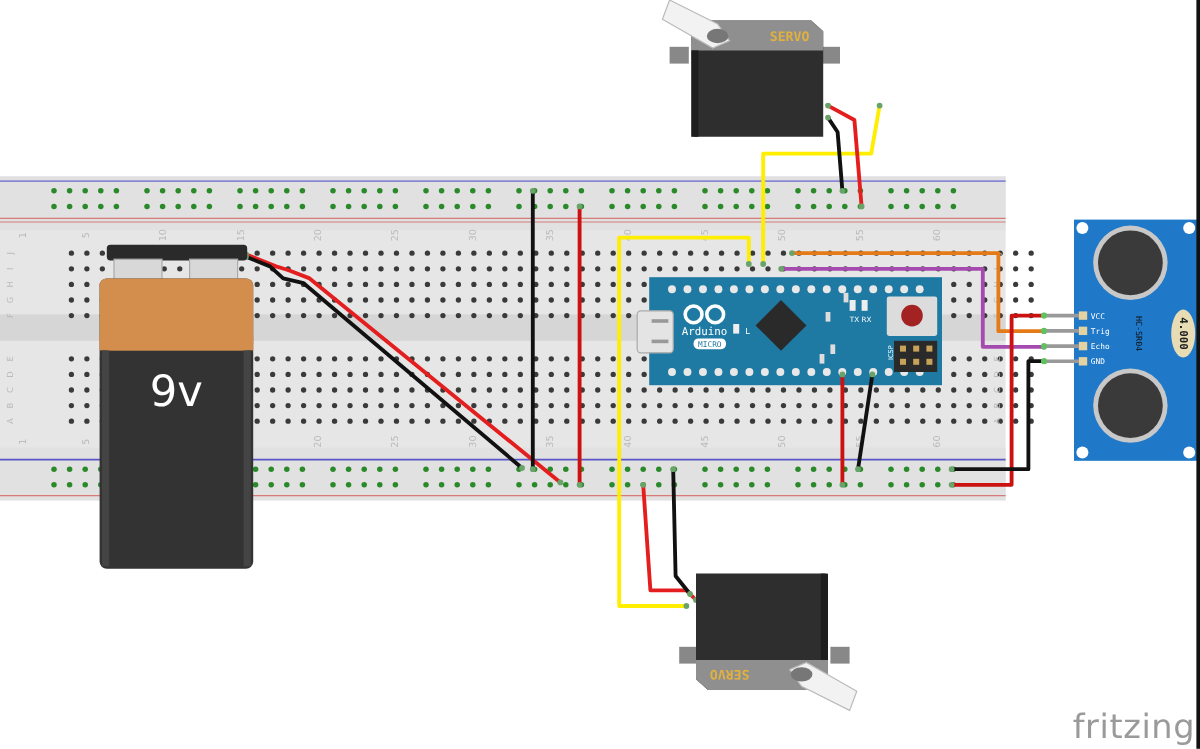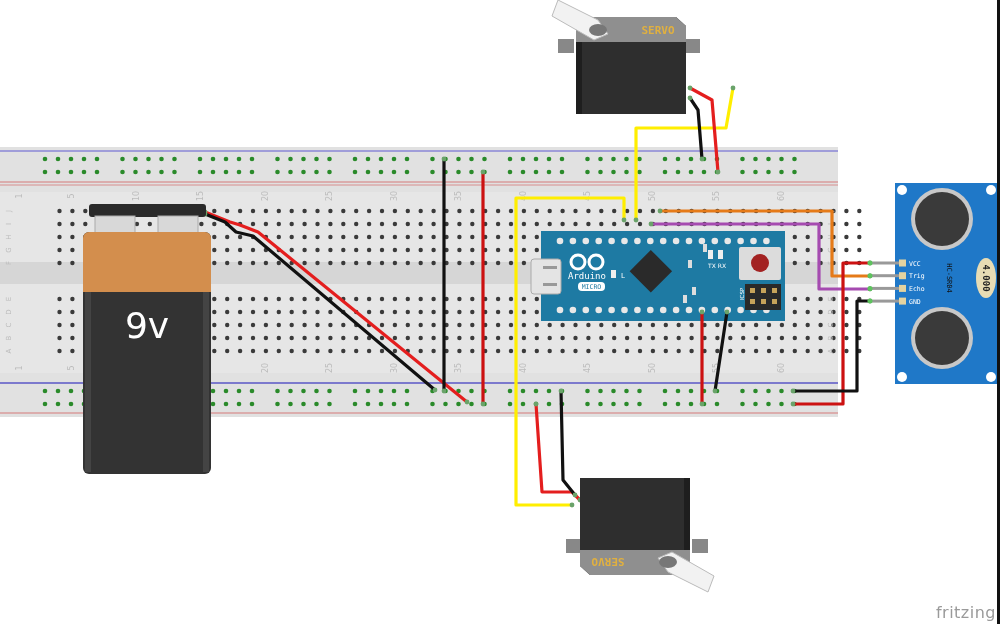--- a/index.html
+++ b/index.html
@@ -1,18 +1,18 @@
 <!DOCTYPE html>
 <html><head>
 <meta charset="utf-8">
 <style>
   html, body { margin:0; padding:0; background:#ffffff; }
   body { width:1000px; height:624px; position:relative; overflow:hidden; font-family:"DejaVu Sans", sans-serif; }
   #canvas { position:absolute; left:0; top:0; }
-  .brand { position:absolute; right:4px; bottom:2px; font-family:"DejaVu Sans", sans-serif; font-size:16px; color:#9a9a9a; letter-spacing:0.5px; }
+  .brand { position:absolute; right:4px; bottom:2px; font-family:"DejaVu Sans", sans-serif; font-size:28px; color:#9a9a9a; letter-spacing:0.5px; }
   .edge-line { position:absolute; right:0; top:0; width:3px; height:624px; background:#111; }
 </style>
 </head>
 <body>
 
 <svg id="canvas" width="1000" height="624" viewBox="0 0 1000 624">
   <g id="bb">
       <rect x="0" y="147" width="838" height="270" fill="#e6e6e6"></rect>
       <rect x="0" y="147" width="838" height="45" fill="#e1e1e1"></rect>
       <rect x="0" y="373" width="838" height="44" fill="#e1e1e1"></rect>

